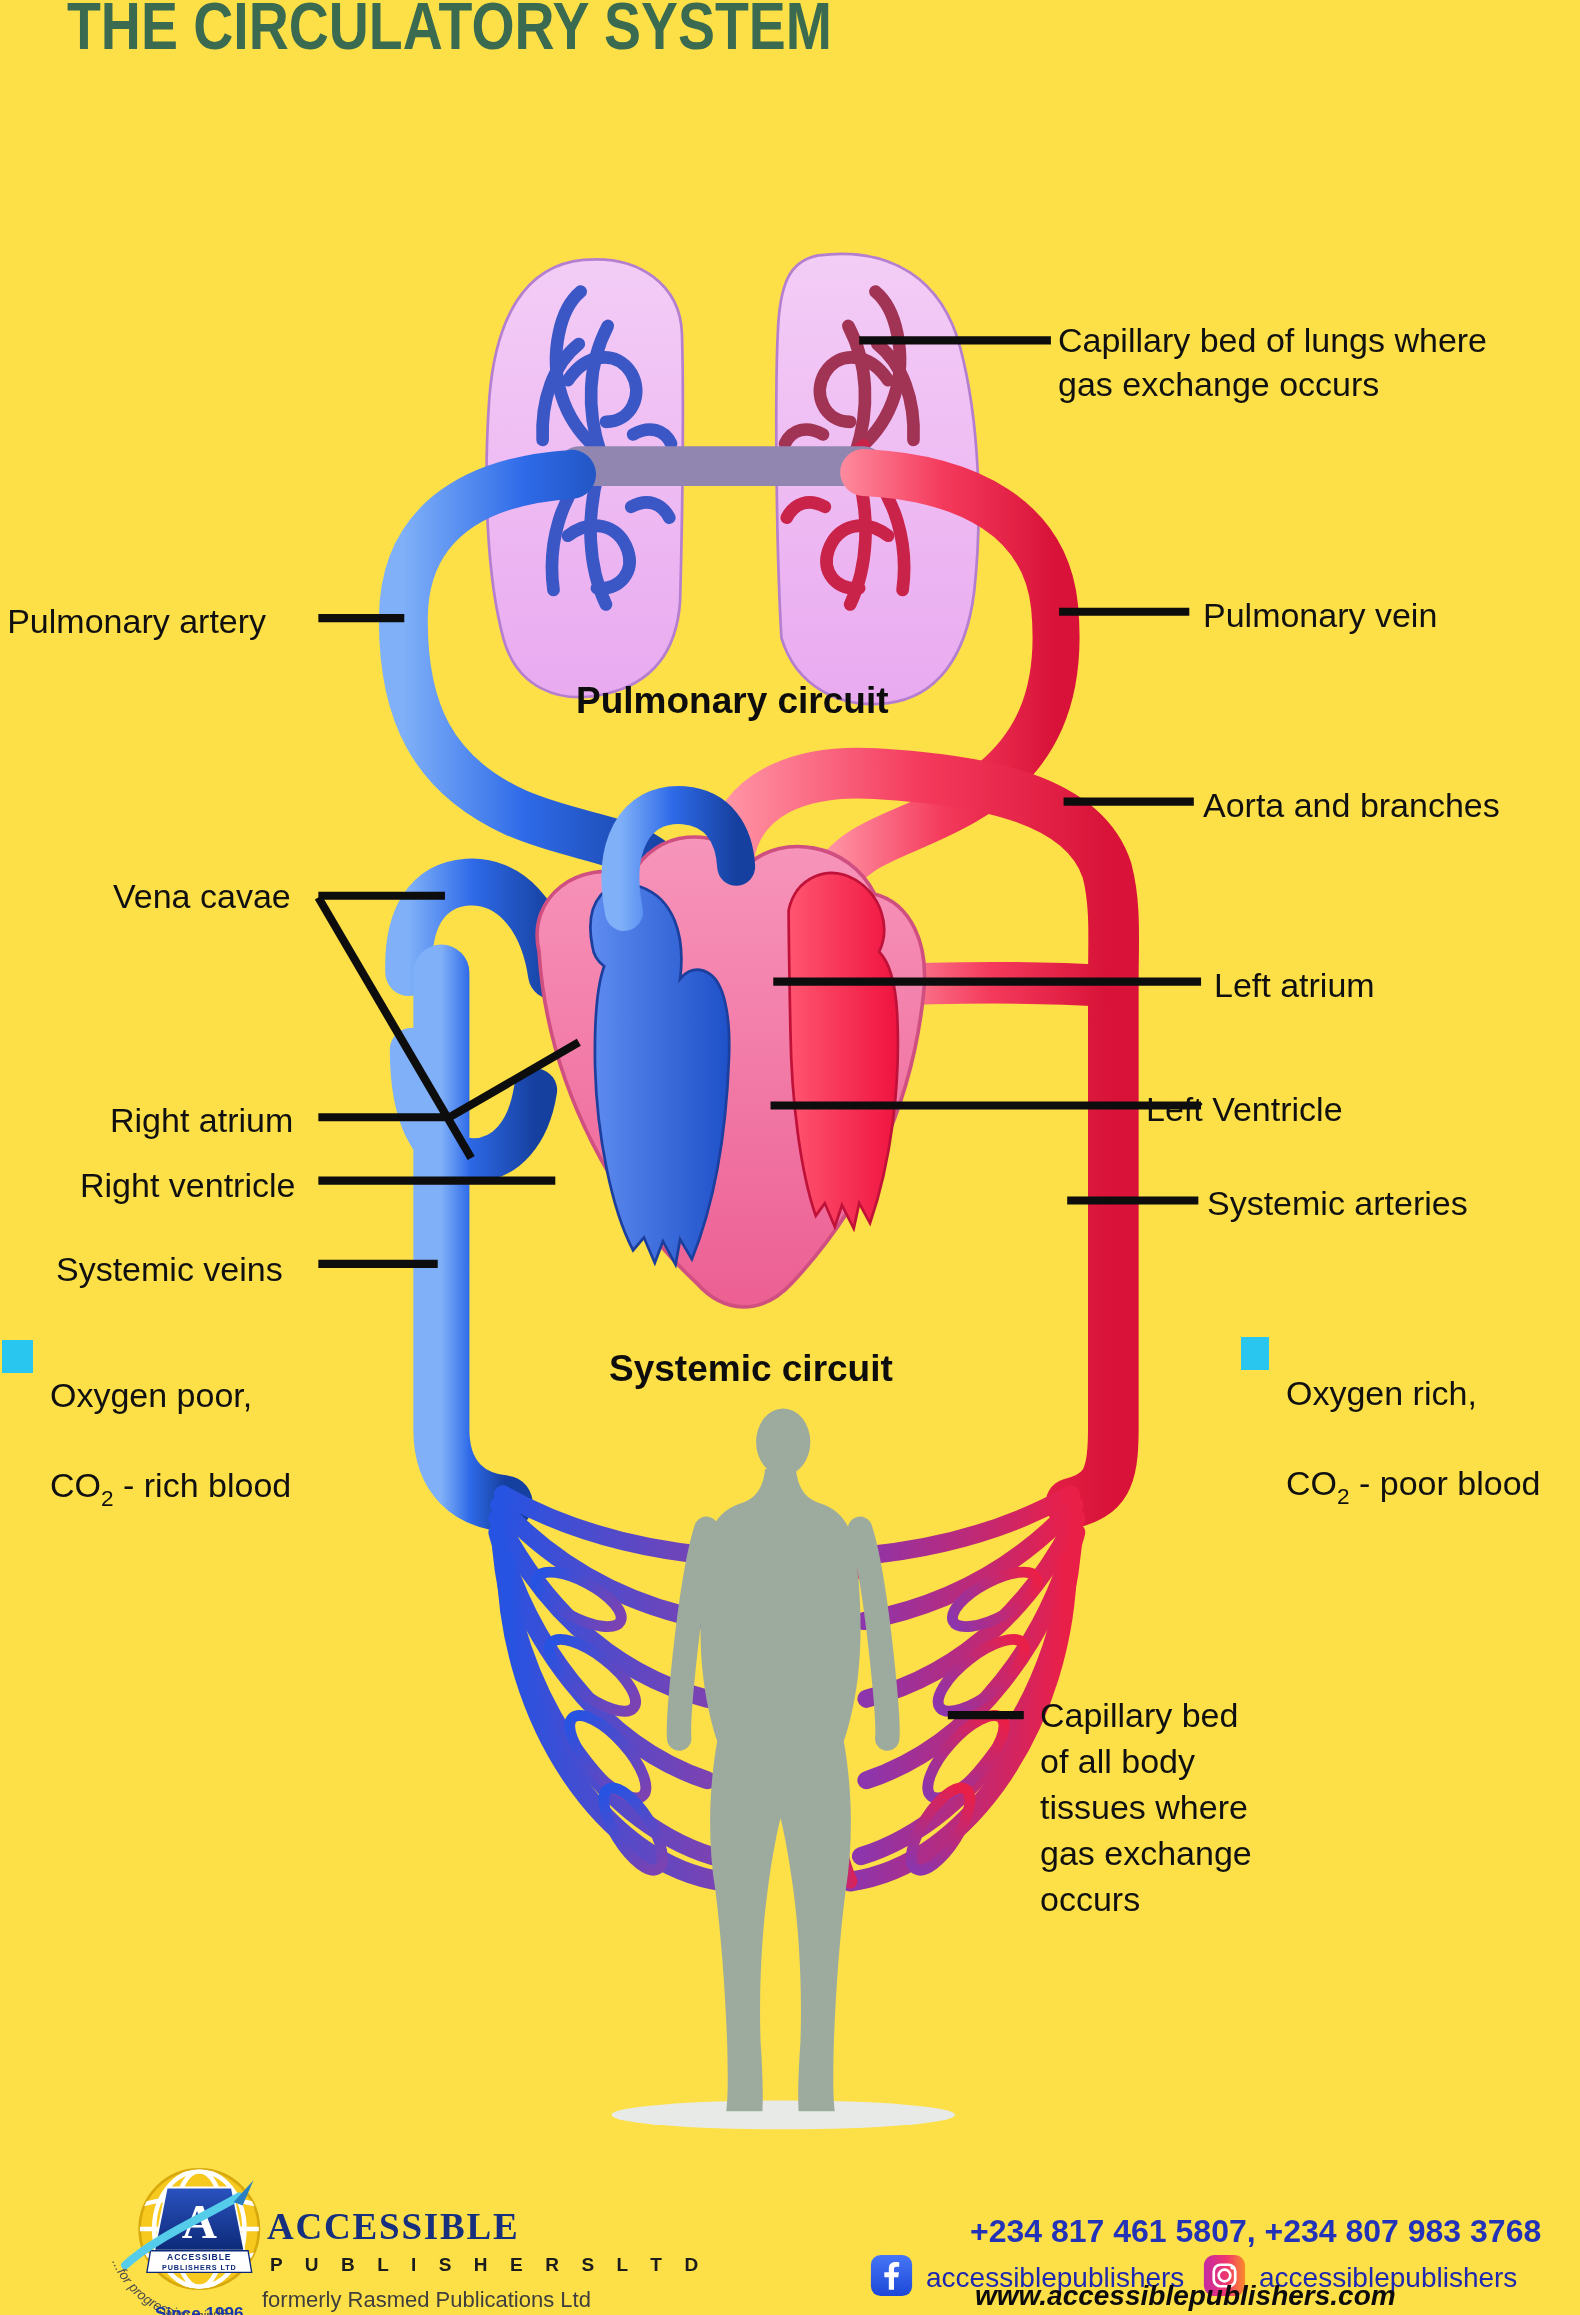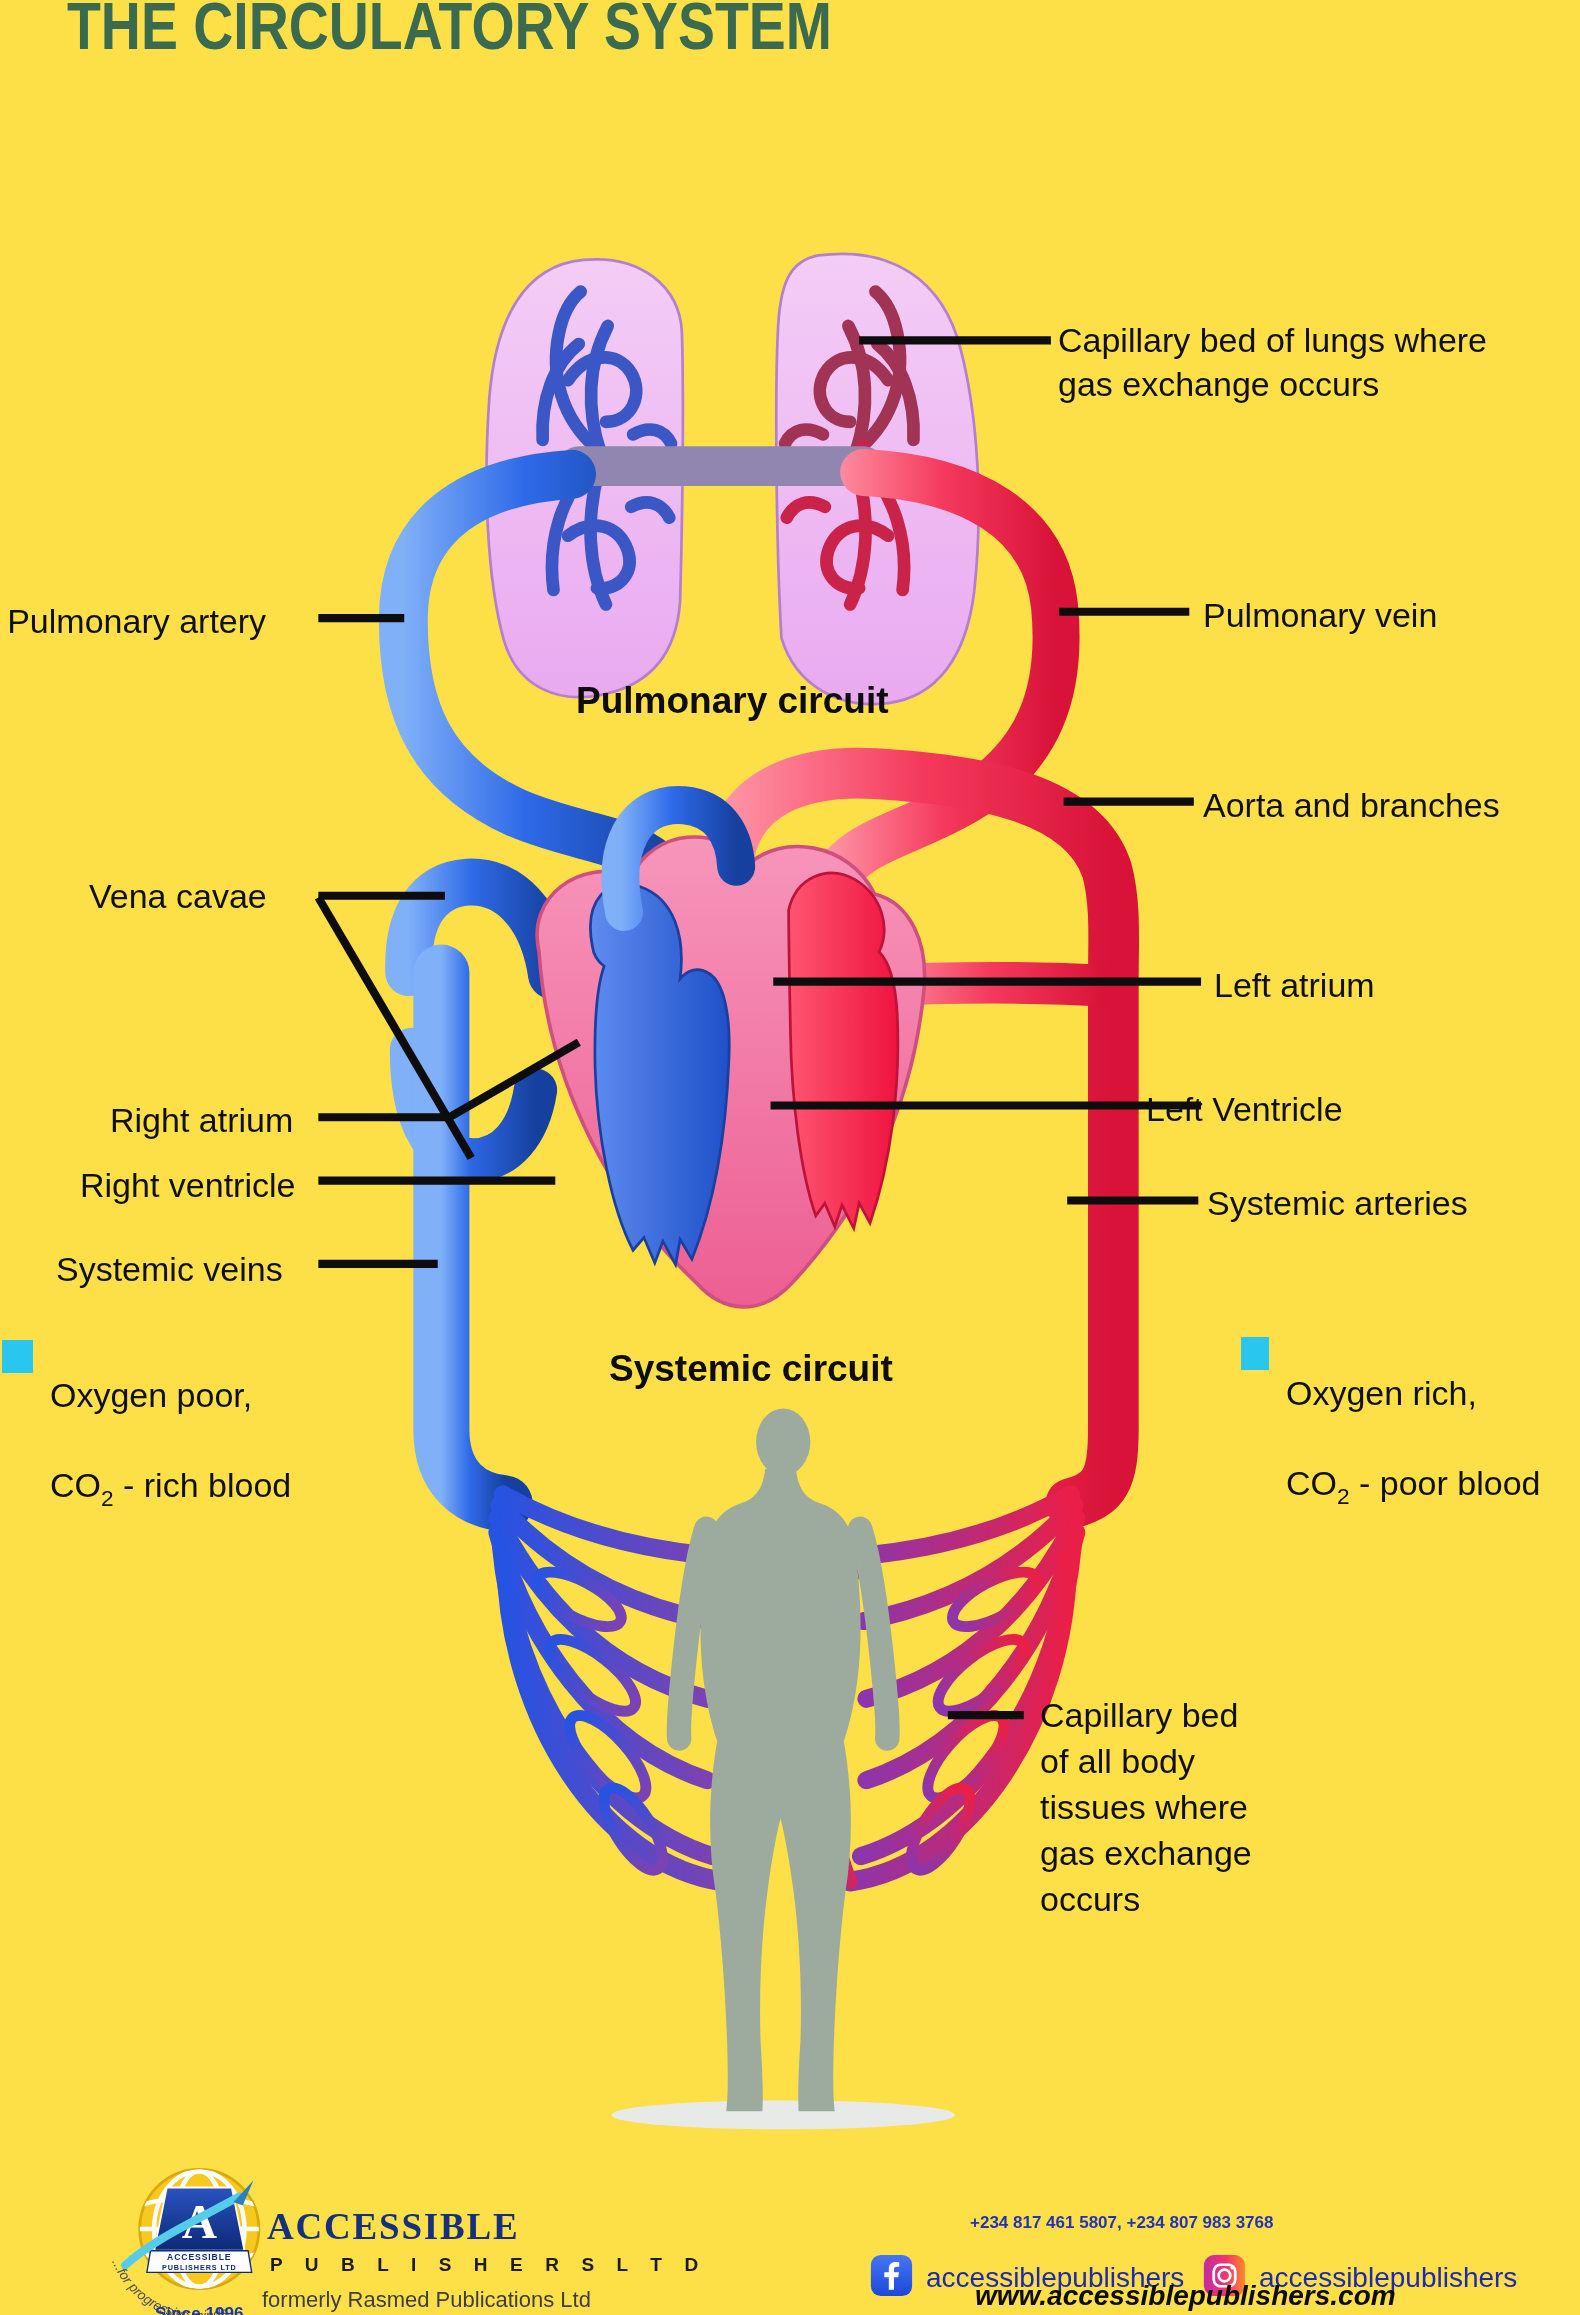--- a/index.html
+++ b/index.html
@@ -13,21 +13,21 @@
   .swatch{position:absolute;background:#29c6f0}
   .sw-l{left:1.8px;top:1340px;width:31px;height:33px}
   .sw-r{left:1241px;top:1337px;width:28px;height:33px}
   sub.co2{font-size:22.6px;vertical-align:-9px;line-height:0}
   
   .f-name{position:absolute;left:267px;top:2205px;font-family:"Liberation Serif",serif;
           font-weight:700;font-size:37px;color:#16307e;letter-spacing:1.8px;white-space:nowrap}
   .f-sub{position:absolute;left:270px;top:2254px;font-size:19px;font-weight:600;
          letter-spacing:8.6px;color:#1c1c1c;white-space:nowrap}
   .f-form{position:absolute;left:262px;top:2287px;font-size:22px;color:#3e3e3e;white-space:nowrap}
-  .f-phone{position:absolute;left:970px;top:2213px;font-size:17px;font-weight:700;
+  .f-phone{position:absolute;left:970px;top:2213px;font-size:32px;font-weight:700;
            color:#2233b8;white-space:nowrap}
   .f-handle{position:absolute;font-size:28px;font-weight:400;color:#1f28b0;white-space:nowrap}
   .fb-t{left:926px;top:2262px}.ig-t{left:1259px;top:2262px}
   .f-site{position:absolute;left:975px;top:2280px;font-size:28px;font-weight:700;
           font-style:italic;color:#0c0c0c;white-space:nowrap}
   .icon{position:absolute}
 </style>
 </head>
 <body>
 
@@ -182,21 +182,21 @@
       <path d="M 1048 1896 L 1132 1896"></path>
     </g>
   </svg>
 
   <div class="lbl" style="left:1058px;top:318px">Capillary bed of lungs where
 gas exchange occurs</div>
   <div class="lbl" style="left:7.2px;top:599px">Pulmonary artery</div>
   <div class="lbl" style="left:1203px;top:593px">Pulmonary vein</div>
   <div class="lbl-b" style="left:576px;top:680px">Pulmonary circuit</div>
   <div class="lbl" style="left:1203px;top:783px">Aorta and branches</div>
-  <div class="lbl" style="left:89px;top:874px">Vena cavae</div>
+  <div class="lbl" style="left:113px;top:874px">Vena cavae</div>
   <div class="lbl" style="left:1214px;top:963px">Left atrium</div>
   <div class="lbl" style="left:1146px;top:1087px">Left Ventricle</div>
   <div class="lbl" style="left:110px;top:1098px">Right atrium</div>
   <div class="lbl" style="left:80px;top:1163px">Right ventricle</div>
   <div class="lbl" style="left:1207px;top:1181px">Systemic arteries</div>
   <div class="lbl" style="left:56px;top:1247px">Systemic veins</div>
   <div class="lbl-b" style="left:609px;top:1348px">Systemic circuit</div>
   <div class="lbl" style="left:1040px;top:1692px;line-height:46px">Capillary bed
 of all body
 tissues where

